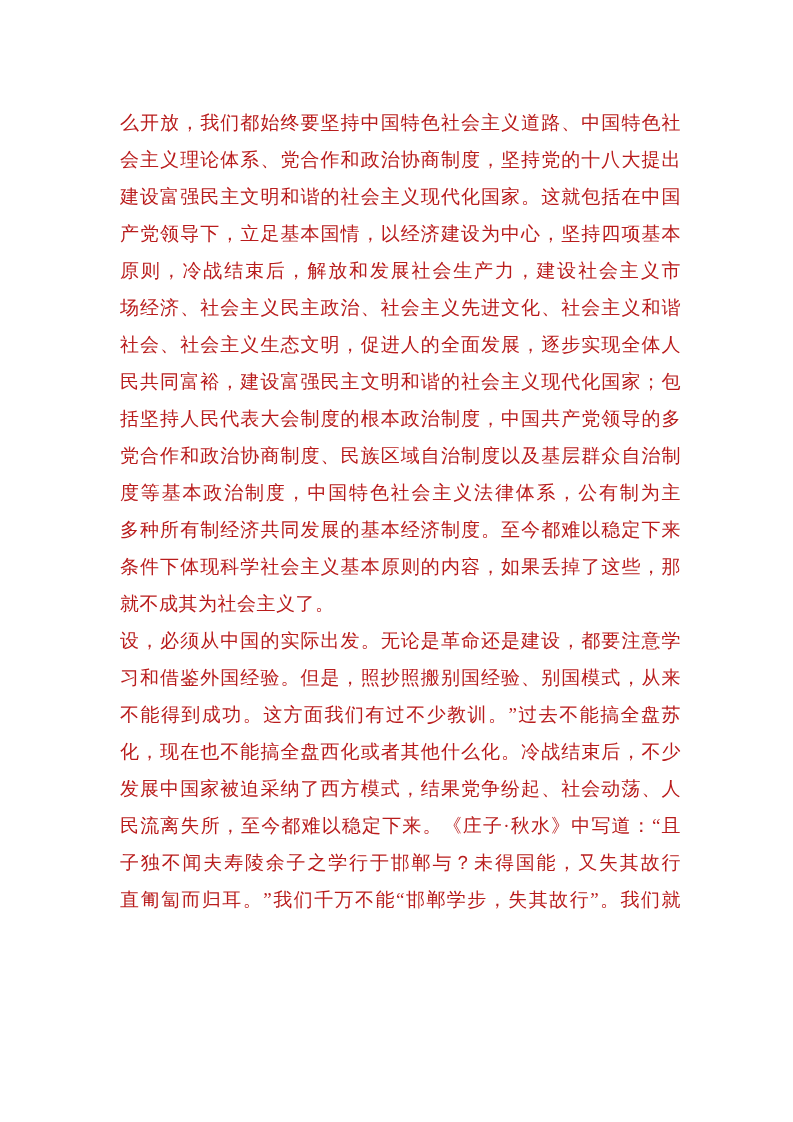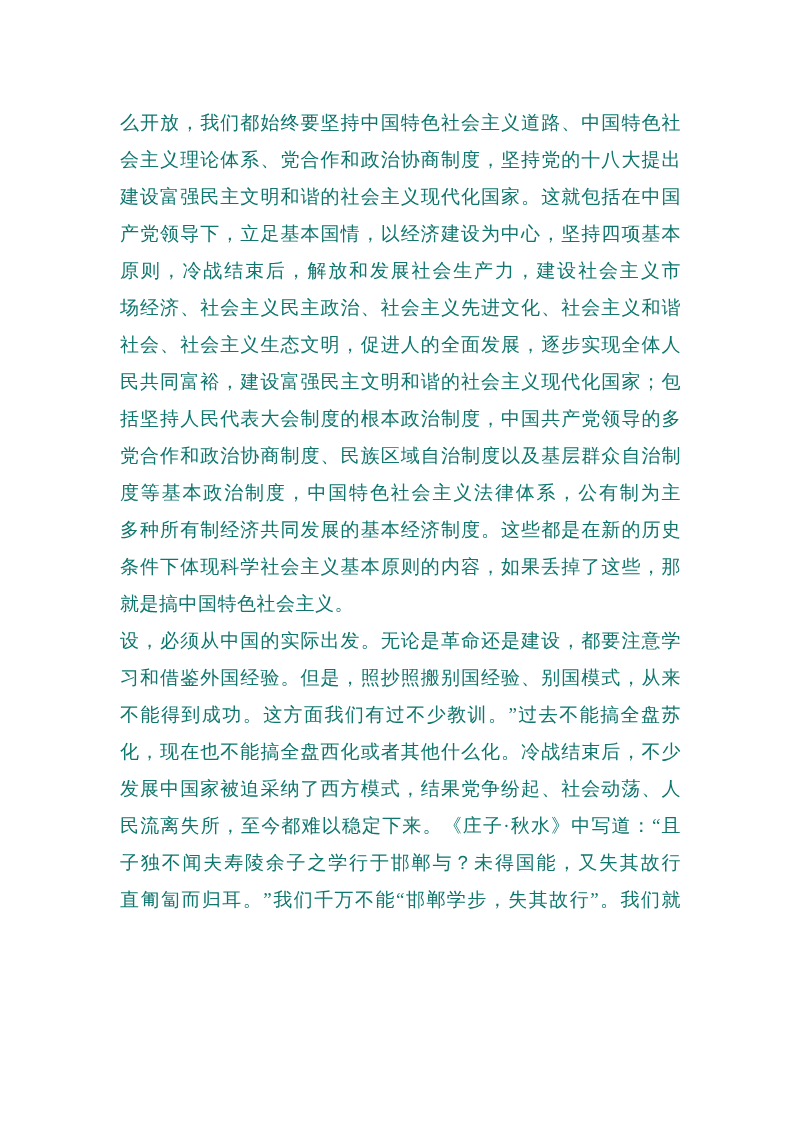--- a/index.html
+++ b/index.html
@@ -18,21 +18,21 @@
   .textblock {
     position: absolute;
     left: 120px;
     top: 104px;
     width: 561px;
   }
   .line {
     font-size: 19px;
     height: 37px;
     line-height: 37px;
-    color: #0f766e;
+    color: #b91c1c;
     text-align: justify;
     text-align-last: justify;
     overflow: hidden;
     letter-spacing: 0.5px;
   }
   .line.indent {
     text-indent: 2em;
   }
   .line.no-just-last {
     text-align-last: left;
@@ -47,23 +47,23 @@
       <div class="line">会主义理论体系、党合作和政治协商制度，坚持党的十八大提出</div>
       <div class="line">建设富强民主文明和谐的社会主义现代化国家。这就包括在中国共</div>
       <div class="line">产党领导下，立足基本国情，以经济建设为中心，坚持四项基本</div>
       <div class="line">原则，冷战结束后，解放和发展社会生产力，建设社会主义市</div>
       <div class="line">场经济、社会主义民主政治、社会主义先进文化、社会主义和谐</div>
       <div class="line">社会、社会主义生态文明，促进人的全面发展，逐步实现全体人</div>
       <div class="line">民共同富裕，建设富强民主文明和谐的社会主义现代化国家；包</div>
       <div class="line">括坚持人民代表大会制度的根本政治制度，中国共产党领导的多</div>
       <div class="line">党合作和政治协商制度、民族区域自治制度以及基层群众自治制</div>
       <div class="line">度等基本政治制度，中国特色社会主义法律体系，公有制为主体、</div>
-      <div class="line">多种所有制经济共同发展的基本经济制度。这些都是在新的历史</div>
+      <div class="line">多种所有制经济共同发展的基本经济制度。至今都难以稳定下来</div>
       <div class="line">条件下体现科学社会主义基本原则的内容，如果丢掉了这些，那</div>
-      <div class="line no-just-last">就是搞中国特色社会主义。</div>
+      <div class="line no-just-last">就不成其为社会主义了。</div>
       <div class="line">设，必须从中国的实际出发。无论是革命还是建设，都要注意学</div>
       <div class="line">习和借鉴外国经验。但是，照抄照搬别国经验、别国模式，从来</div>
       <div class="line">不能得到成功。这方面我们有过不少教训。”过去不能搞全盘苏</div>
       <div class="line">化，现在也不能搞全盘西化或者其他什么化。冷战结束后，不少</div>
       <div class="line">发展中国家被迫采纳了西方模式，结果党争纷起、社会动荡、人</div>
       <div class="line">民流离失所，至今都难以稳定下来。《庄子·秋水》中写道：“且</div>
       <div class="line">子独不闻夫寿陵余子之学行于邯郸与？未得国能，又失其故行矣，</div>
       <div class="line">直匍匐而归耳。”我们千万不能“邯郸学步，失其故行”。我们就</div>
     </div>
 </div>

